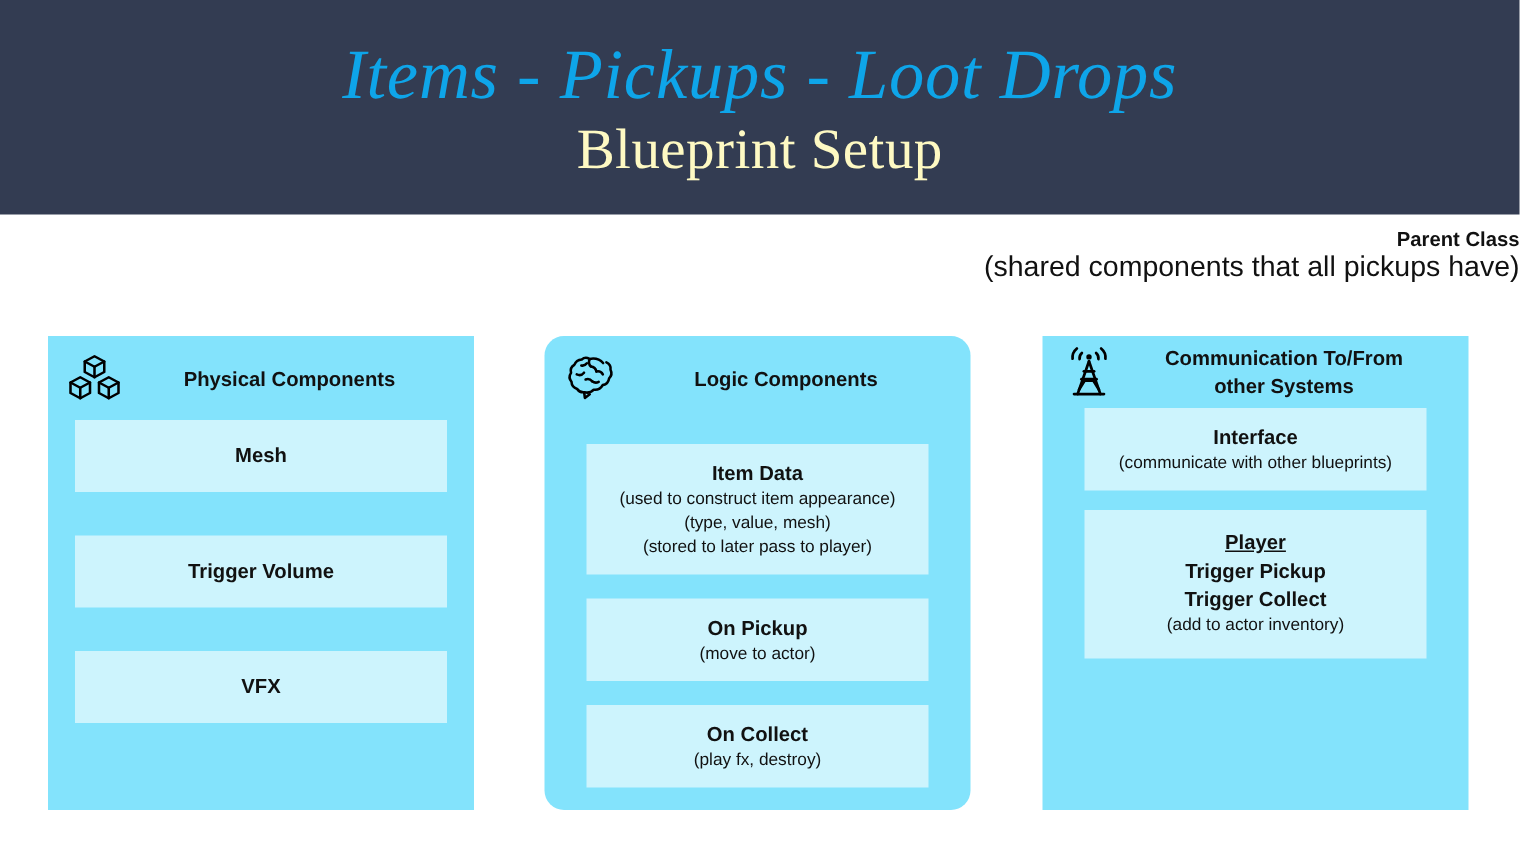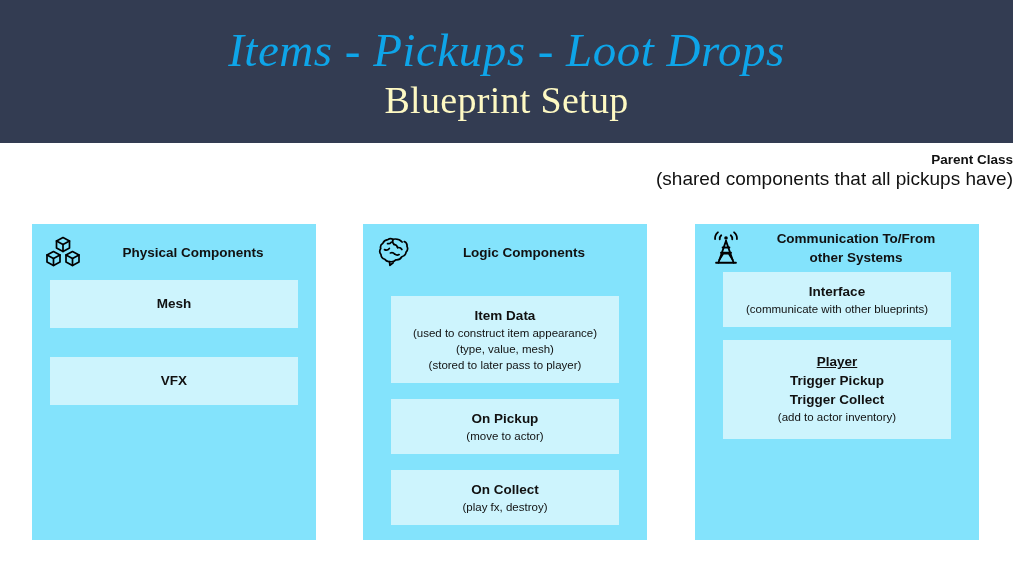--- a/index.html
+++ b/index.html
@@ -85,21 +85,21 @@
   }
 
   .panel {
     position: absolute;
     top: 13px;
     background: #83e3fc;
     box-sizing: border-box;
     padding: 0;
   }
   .panel-1 { left: 32px;  width: 284px; height: 316px; }
-  .panel-2 { left: 363px; width: 284px; height: 316px; }
+  .panel-2 { left: 363px; width: 284px; height: 316px; border-radius: 13px; }
   .panel-3 { left: 695px; width: 284px; height: 316px; }
 
   .panel-head {
     position: relative;
     height: 56px;
     display: flex;
     align-items: center;
     justify-content: center;
   }
   .panel-head.two-line { height: 48px; }
@@ -194,20 +194,23 @@
             <polygon points="29.5,19.5 36,23 36,30 29.5,33.5 23,30 23,23"></polygon>
             <polyline points="23,23 29.5,26.5 36,23"></polyline>
             <line x1="29.5" y1="26.5" x2="29.5" y2="33.5"></line>
           </svg>
         </span>
         <span class="panel-title">Physical Components</span>
       </div>
       <div class="panel-body">
         <div class="card">
           <div class="card-title">Mesh</div>
+        </div>
+        <div class="card">
+          <div class="card-title">Trigger Volume</div>
         </div>
         <div class="card">
           <div class="card-title">VFX</div>
         </div>
       </div>
     </div>
 
     <div class="panel panel-2">
       <div class="panel-head">
         <span class="panel-icon">

